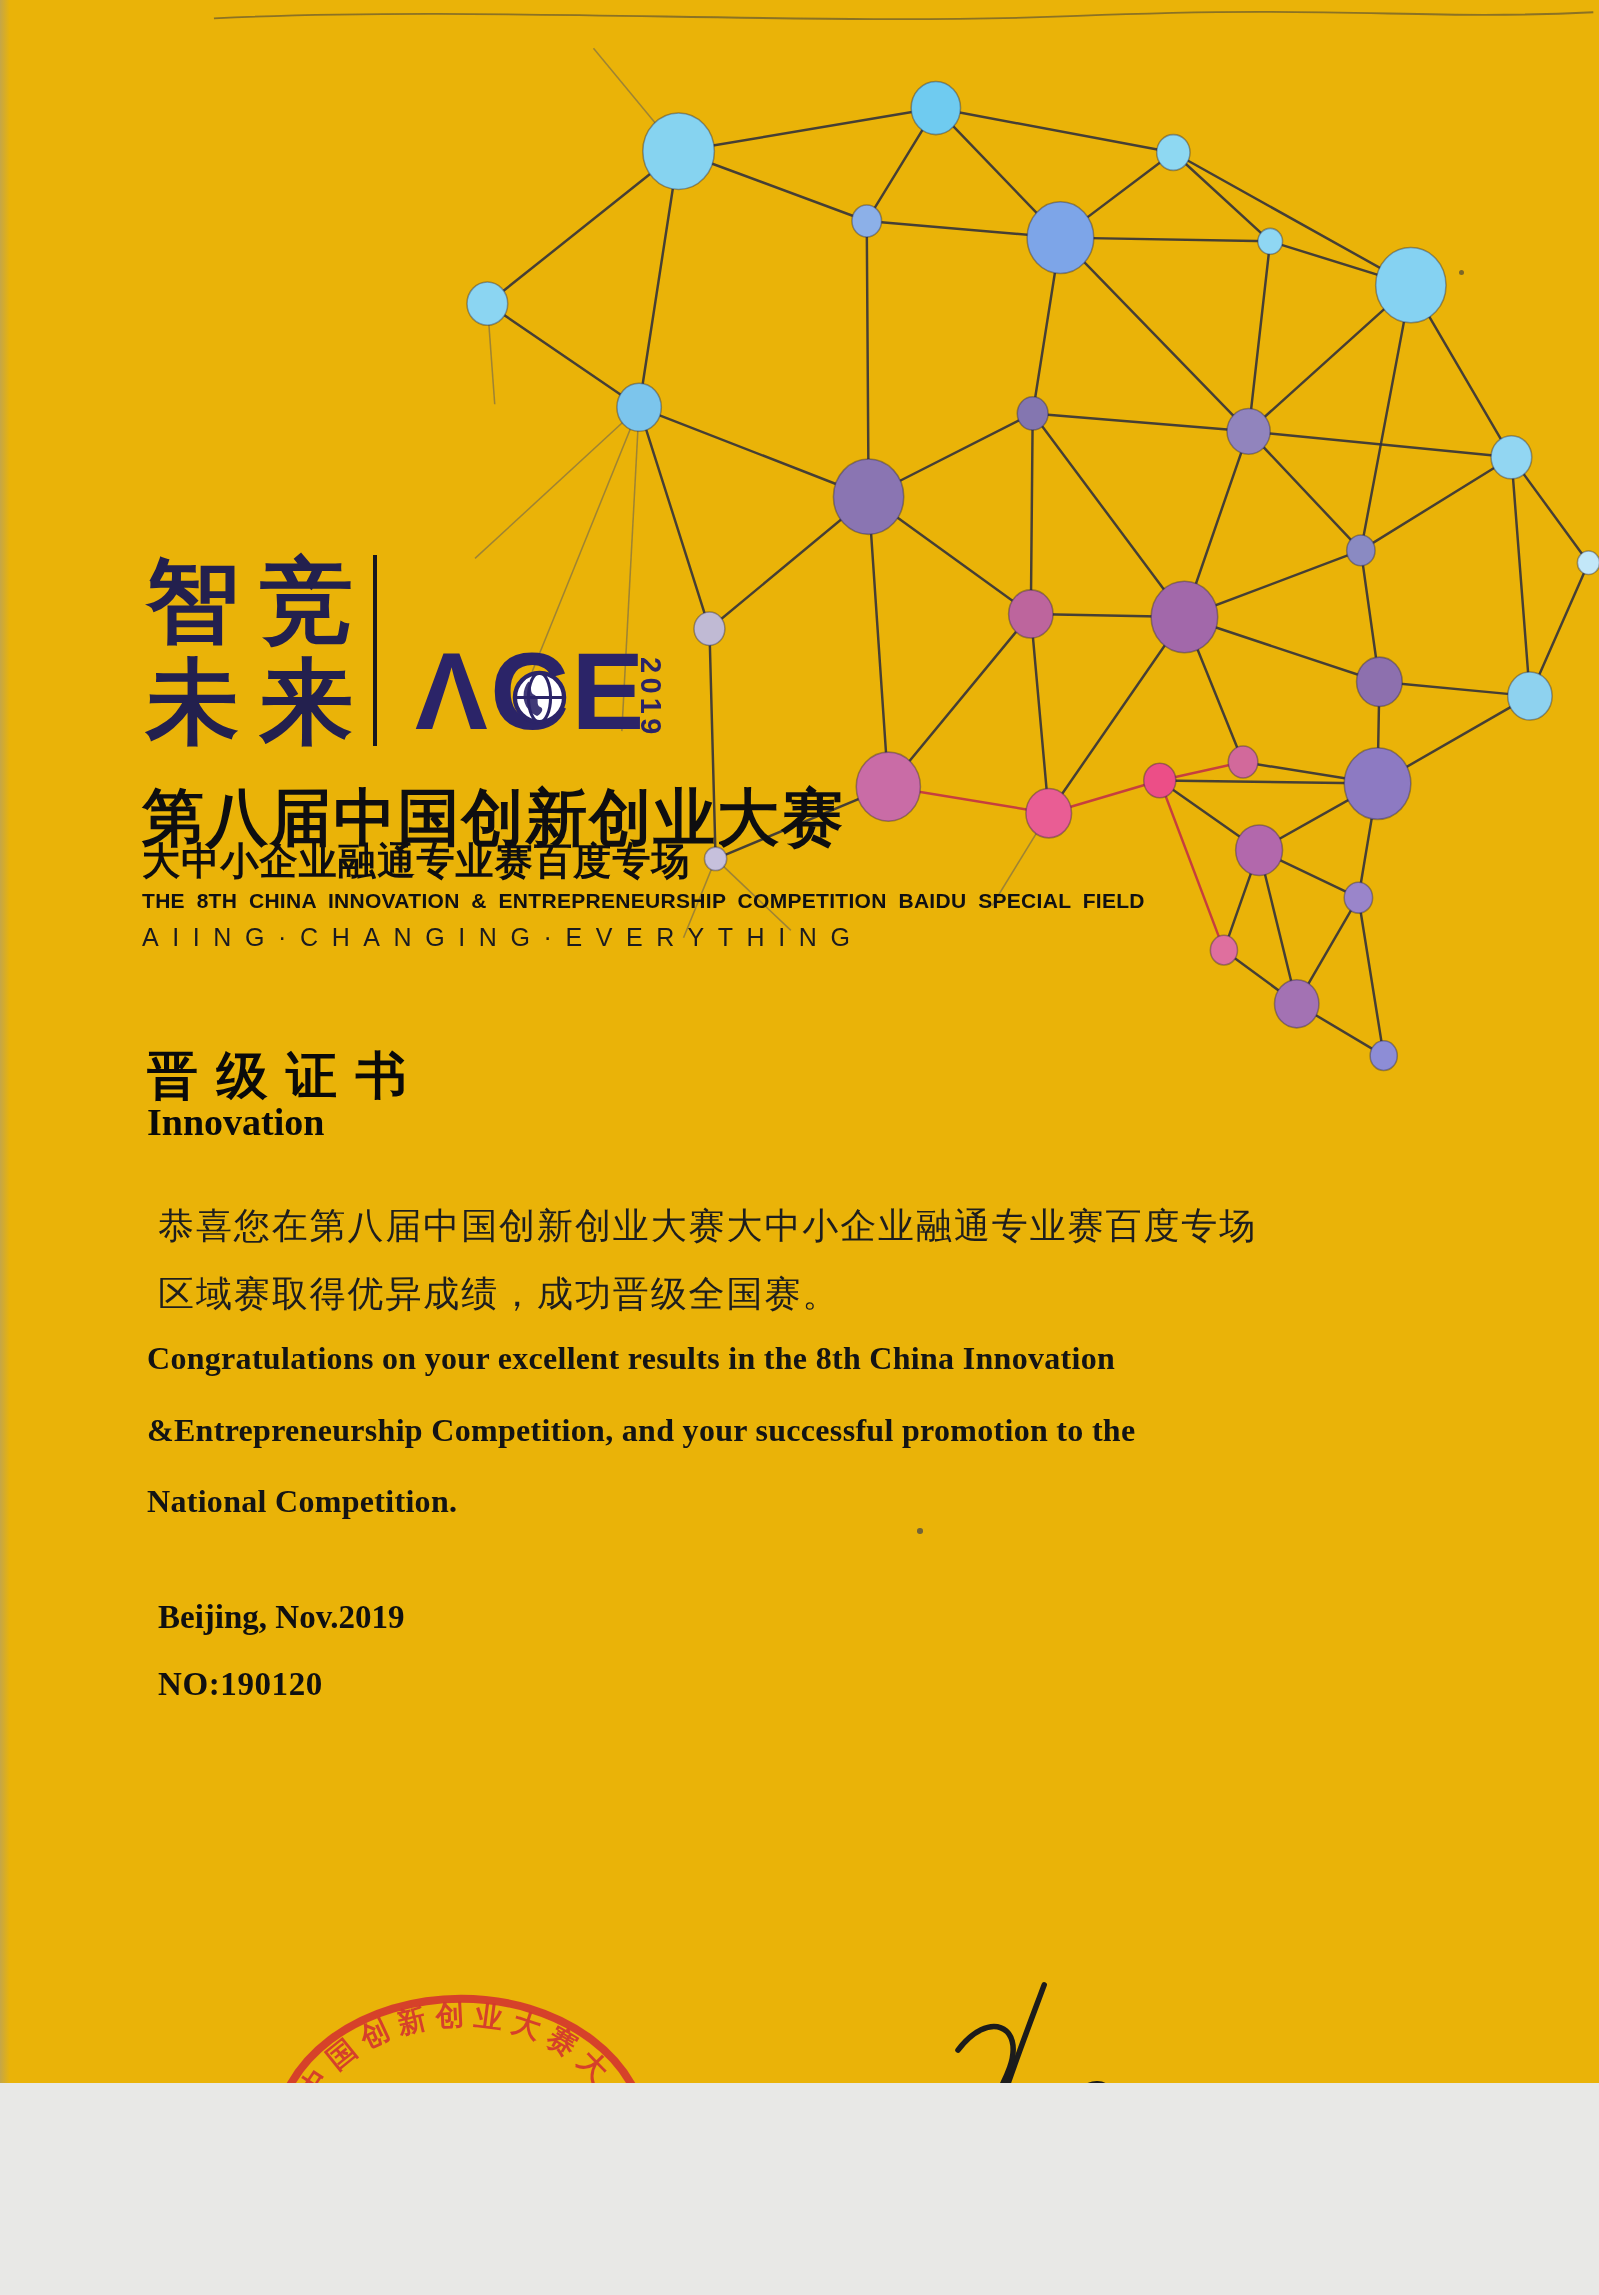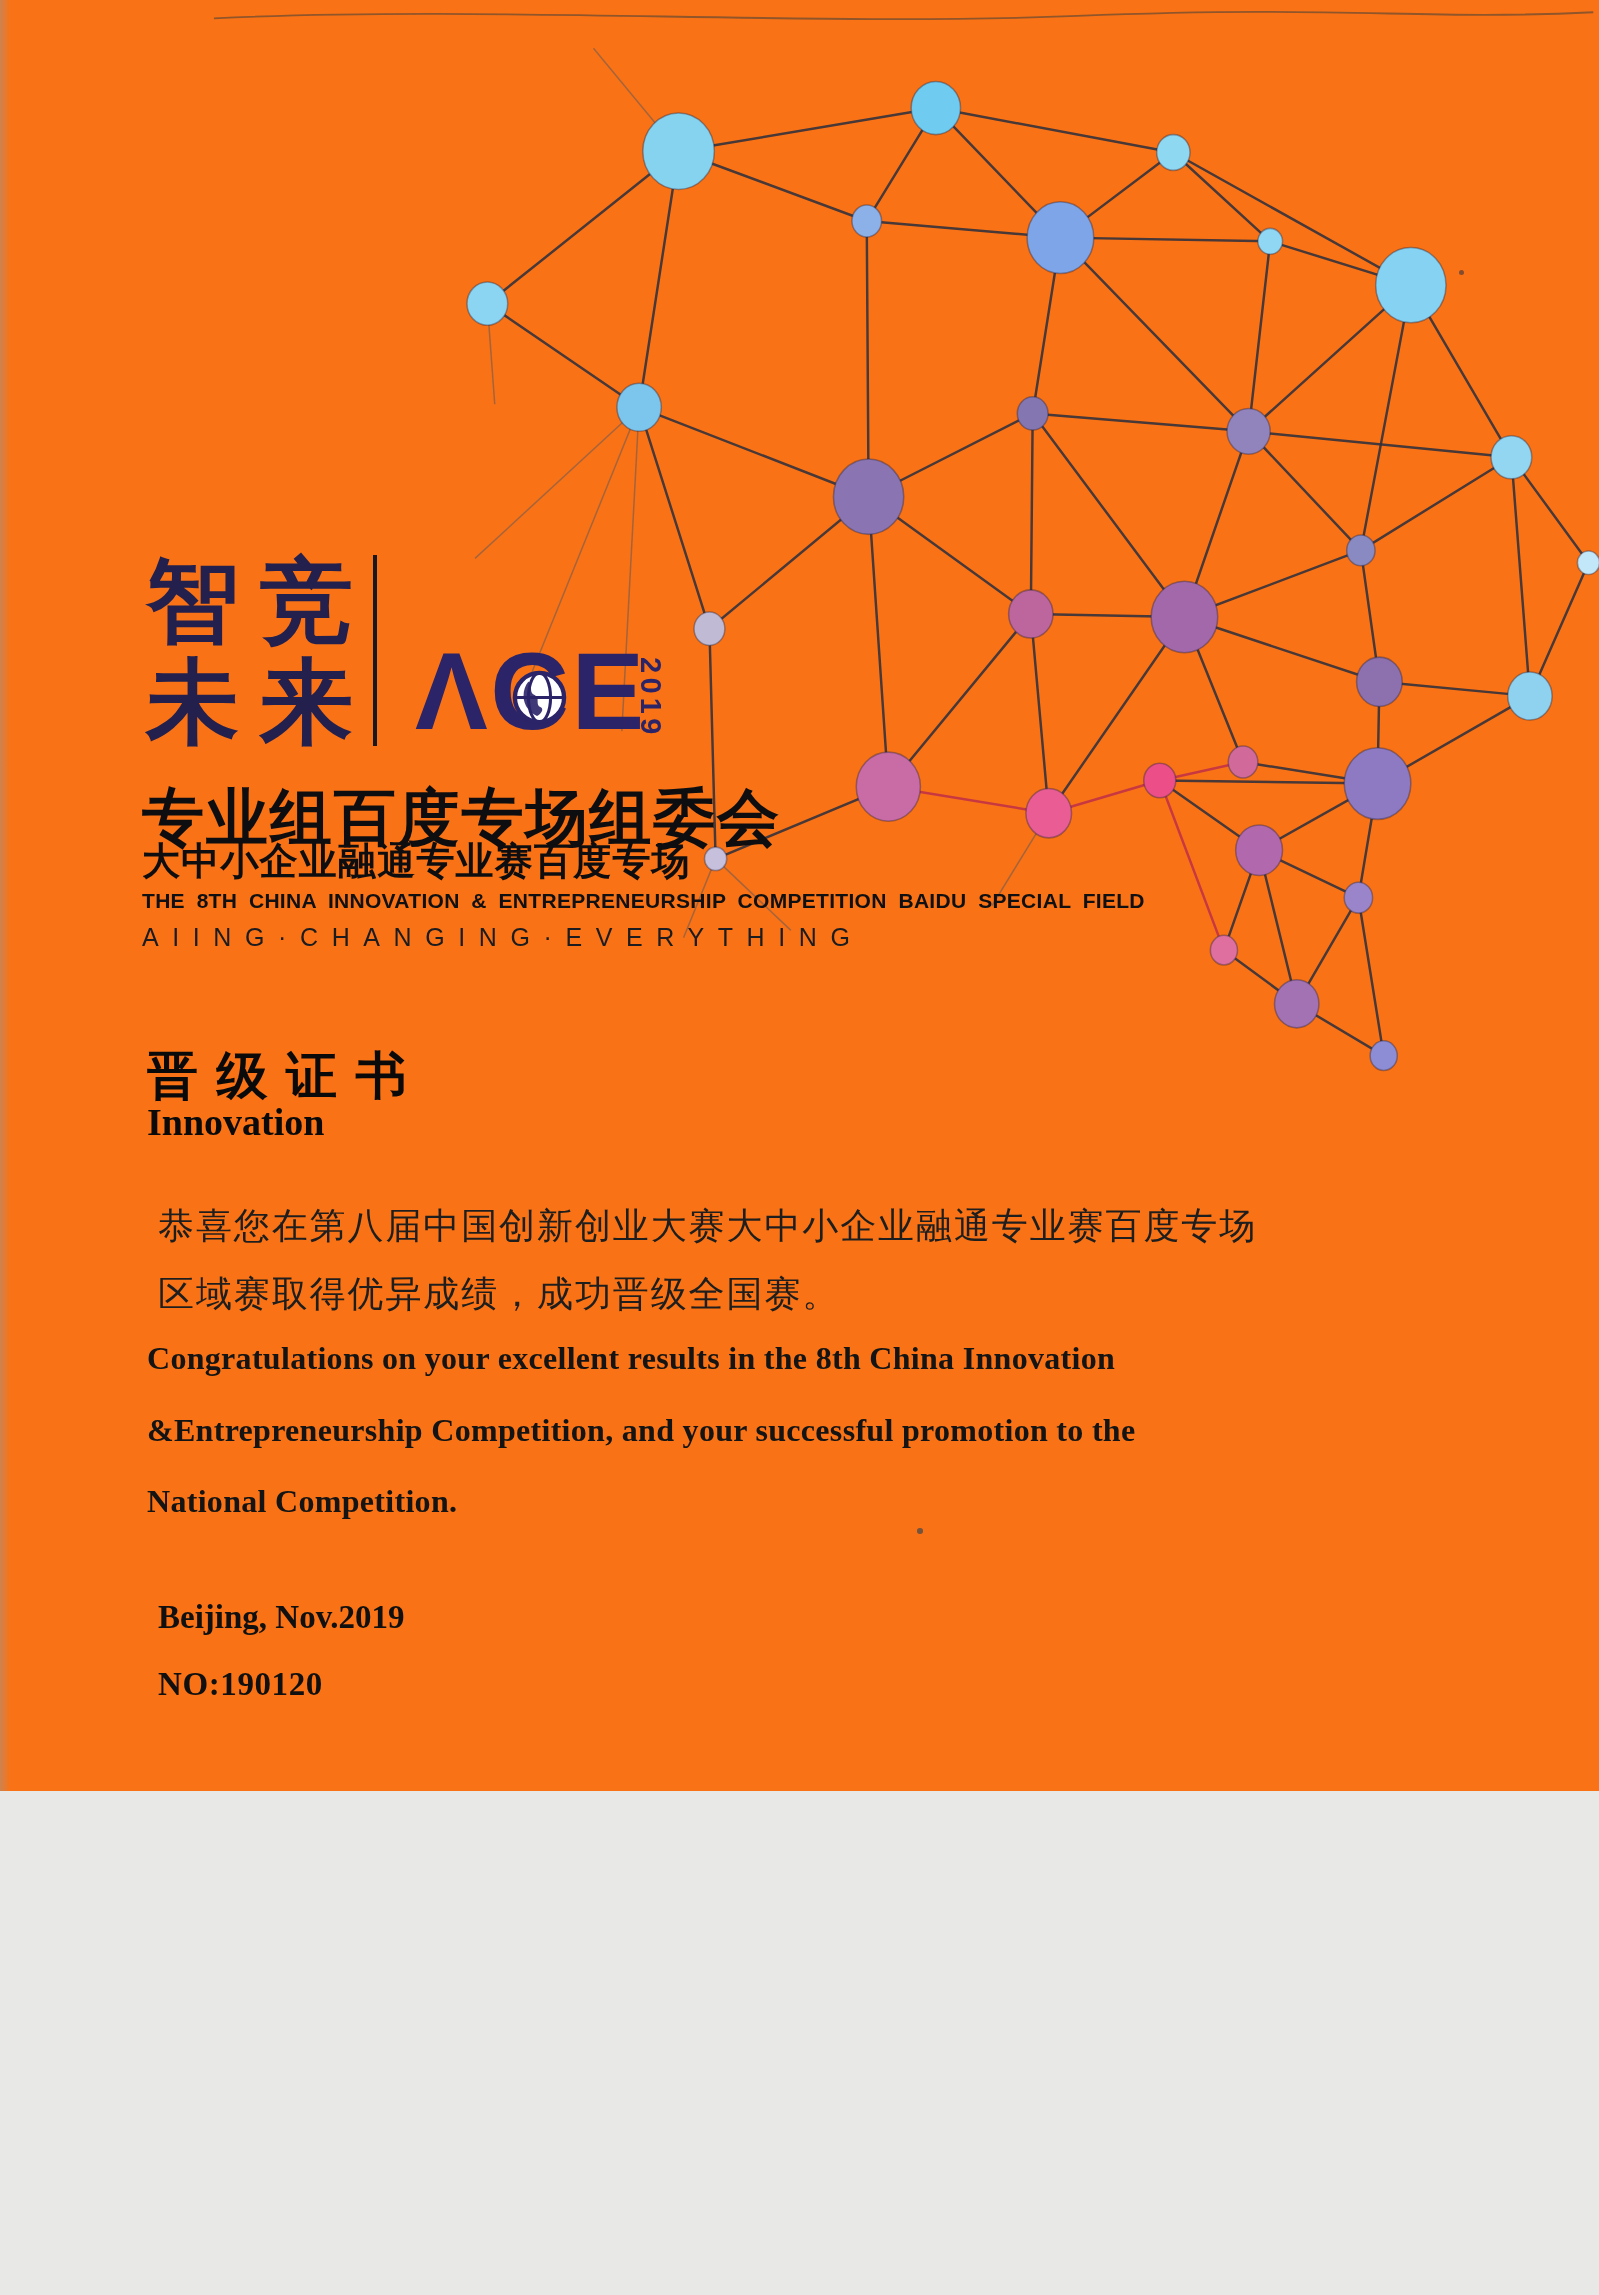--- a/index.html
+++ b/index.html
@@ -1,18 +1,18 @@
 <!DOCTYPE html>
 <html style="font-size:10px"><head>
 <meta charset="utf-8">
 <style>
   html,body{margin:0;padding:0;background:#e8e8e6;}
   #page{
-    position:relative;width:1599px;height:1791px;overflow:hidden;
-    background:#f97316;
+    position:relative;width:1599px;height:2083px;overflow:hidden;
+    background:#eab308;
     font-family:"Liberation Sans",sans-serif;color:#111;
   }
   .abs{position:absolute;}
   
   #edge-left{left:0;top:0;width:10px;height:2295px;
     background:linear-gradient(to right,rgba(150,150,150,.45),rgba(150,150,150,0));}
   #edge-bottom{left:376px;top:2287px;width:1223px;height:8.6px;background:#c9c9c7;opacity:.85;}
   
   #wordmark{left:146px;top:551px;font-size:93px;line-height:101px;font-weight:bold;
     letter-spacing:21px;color:#23204e;}
@@ -176,21 +176,21 @@
   <div class="abs" id="divider"></div>
   <div class="abs" id="ace">ΛCE</div>
   <svg class="abs" id="globe" width="59" height="59" viewBox="0 0 96 96">
     <circle cx="48" cy="48" r="40" fill="#ffffff" stroke="#2b2468" stroke-width="7"></circle>
     <ellipse cx="48" cy="48" rx="18" ry="40" fill="none" stroke="#2b2468" stroke-width="5"></ellipse>
     <line x1="10" y1="48" x2="86" y2="48" stroke="#2b2468" stroke-width="5"></line>
     <path d="M30 22 C38 30 30 40 40 44 C50 48 40 60 50 64 C56 67 50 76 44 78 C34 74 22 62 22 46 C22 36 25 28 30 22 Z" fill="#2b2468" opacity="0.9"></path>
   </svg>
   <div class="abs" id="ace-year">2019</div>
 
-  <div class="abs" id="title-cn">专业组百度专场组委会</div>
+  <div class="abs" id="title-cn">第八届中国创新创业大赛</div>
   <div class="abs" id="subtitle-cn">大中小企业融通专业赛百度专场</div>
   <div class="abs" id="title-en">THE 8TH CHINA INNOVATION &amp; ENTREPRENEURSHIP COMPETITION BAIDU SPECIAL FIELD</div>
   <div class="abs" id="tagline">AIING·CHANGING·EVERYTHING</div>
 
   <div class="abs" id="cert-cn">晋级证书</div>
   <div class="abs" id="cert-en">Innovation</div>
 
   <div class="abs body-cn" id="body-cn-1">恭喜您在第八届中国创新创业大赛大中小企业融通专业赛百度专场</div>
   <div class="abs body-cn" id="body-cn-2">区域赛取得优异成绩，成功晋级全国赛。</div>
   <div class="abs body-en" id="body-en-1">Congratulations on your excellent results in the 8th China Innovation</div>

